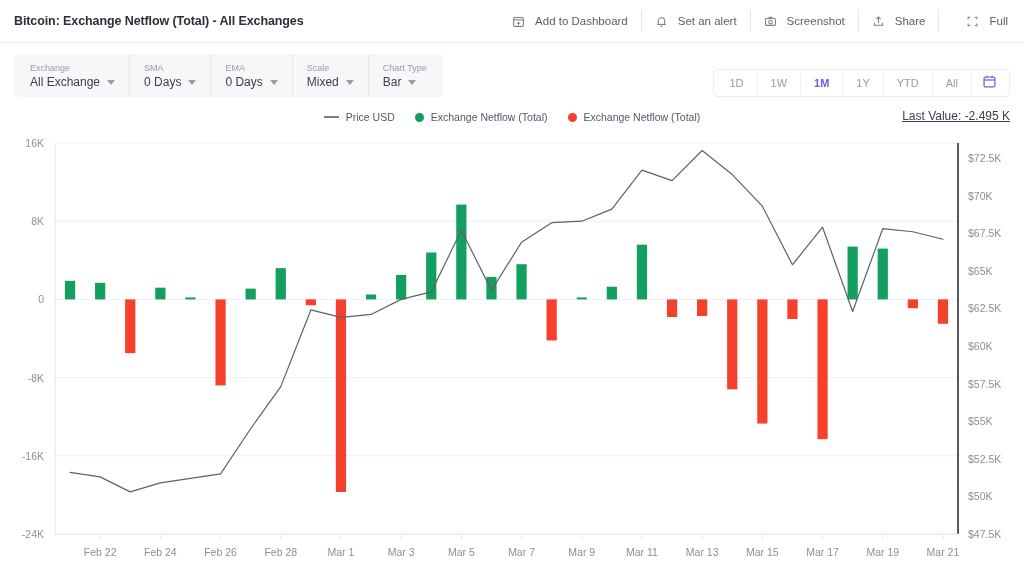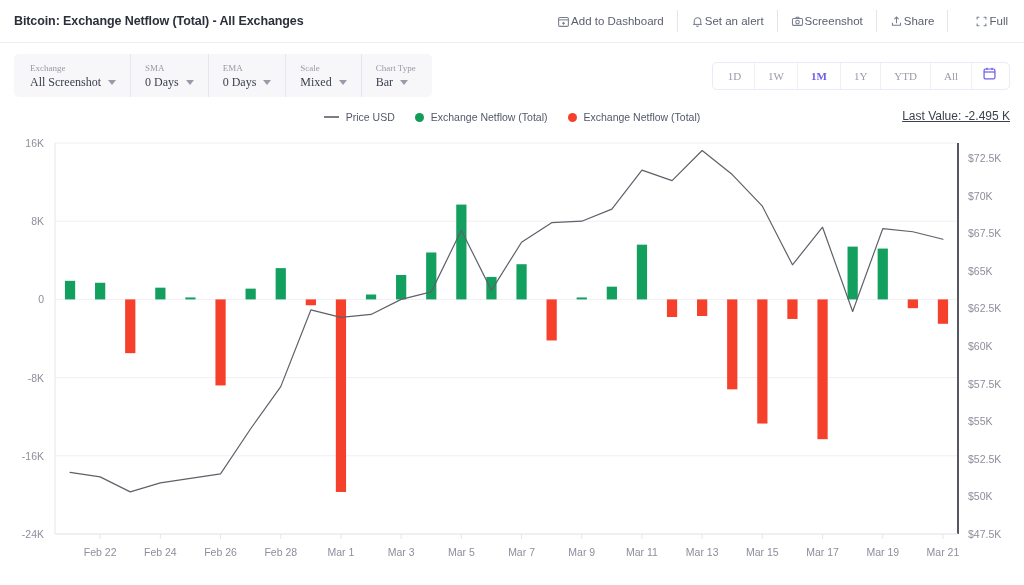--- a/index.html
+++ b/index.html
@@ -21,36 +21,35 @@
   }
   .header-title {
     font-size: 12.5px; font-weight: bold; color: #2b2f3a;
     letter-spacing: -0.1px; white-space: nowrap;
   }
   .header-actions {
     margin-left: auto; display: flex; align-items: center;
     height: 100%;
   }
   .hdr-btn {
-    display: flex; align-items: center; gap: 1px;
+    display: flex; align-items: center; gap: 10px;
     padding: 0 13px; height: 22px;
     font-size: 11.5px; color: #5a5f6e;
     cursor: pointer; white-space: nowrap;
     border-right: 1px solid #e4e4ec;
   }
   .hdr-btn:last-child { border-right: none; padding-right: 0; padding-left: 27px; }
   .hdr-btn svg { display: block; }
 
   
   .filterbar {
     margin: 11px 14px 0 14px;
     height: 43px;
-    display: flex; align-items: center;
+    display: flex; align-items: flex-end;
     position: relative;
-    font-family: Liberation Serif, serif;
   }
   .filters {
     display: flex; align-items: stretch;
     background: #f7f7fa;
     border-radius: 5px;
     height: 43px;
     padding: 0 2px;
   }
   .filter {
     display: flex; flex-direction: column; justify-content: center;
@@ -198,21 +197,21 @@
 
   </div>
 </div>
 
 <div class="filterbar">
 
   <div class="filters">
     <div class="filter">
       <div class="filter-label">Exchange</div>
       <div class="filter-value-row">
-        <span class="filter-value">All Screenshot</span>
+        <span class="filter-value">All Exchange</span>
         <span class="caret"></span>
       </div>
     </div>
     <div class="filter">
       <div class="filter-label">SMA</div>
       <div class="filter-value-row">
         <span class="filter-value">0 Days</span>
         <span class="caret"></span>
       </div>
     </div>

